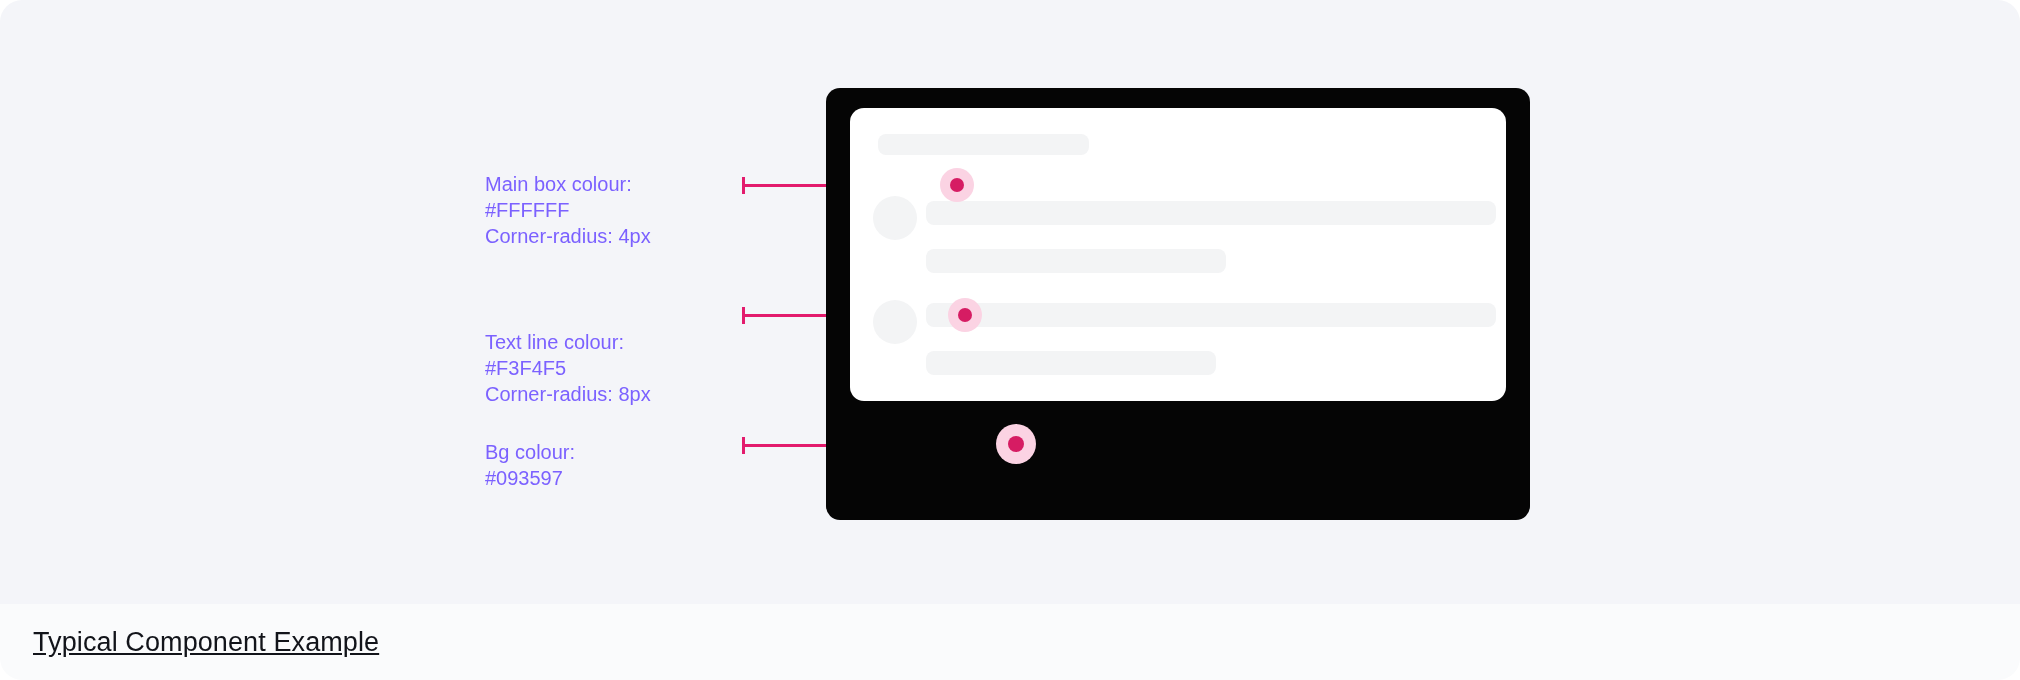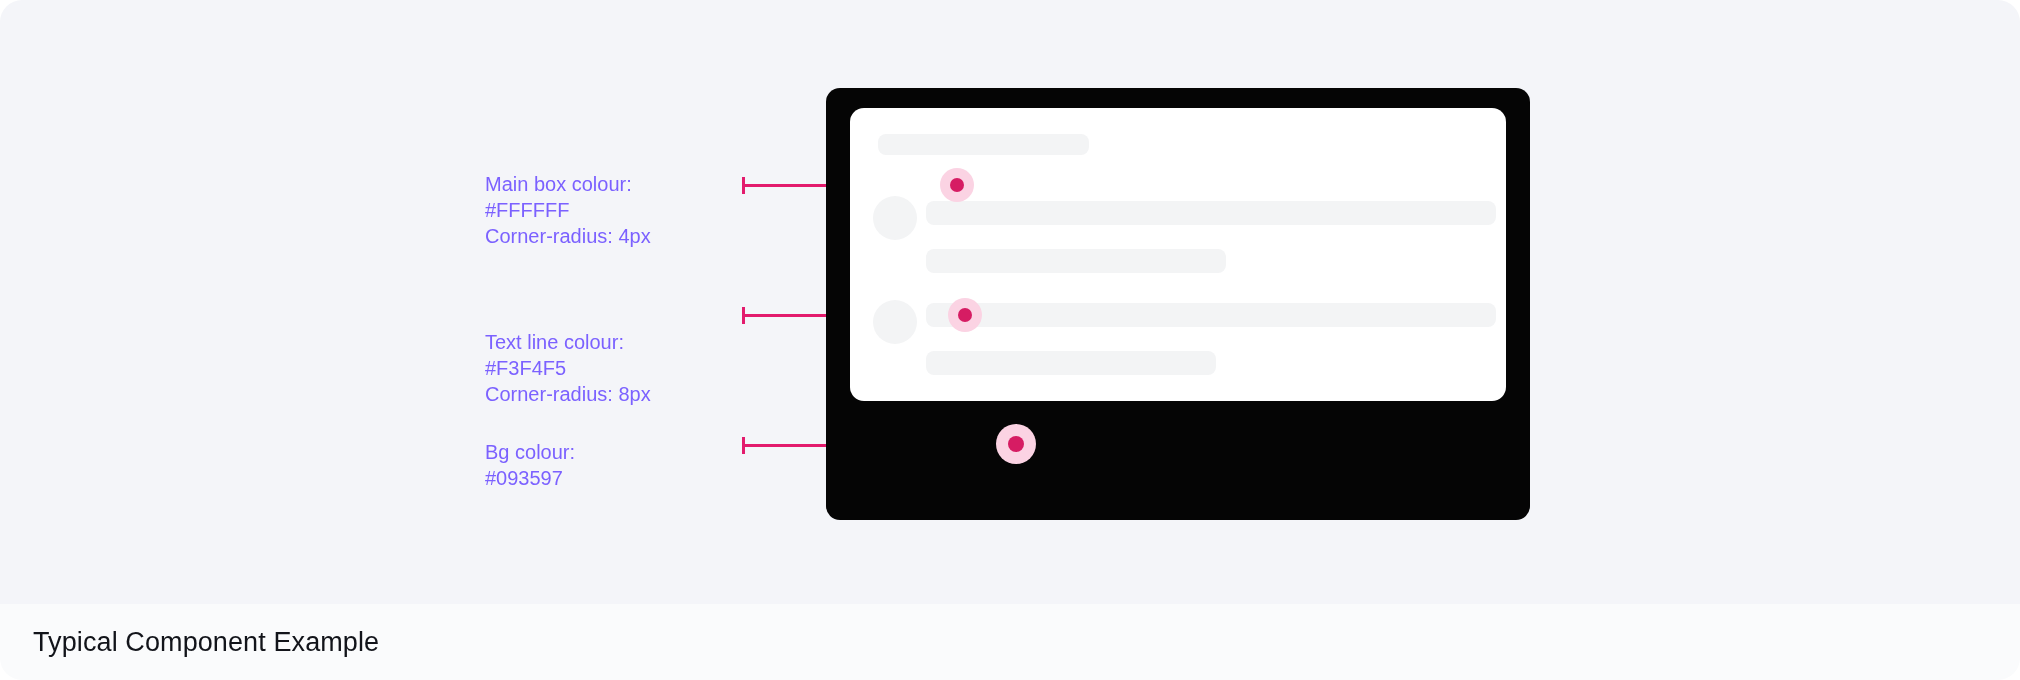--- a/index.html
+++ b/index.html
@@ -45,20 +45,21 @@
   }
   .footer-caption {
     position: absolute;
     left: 33px;
     top: 19px;
     font-size: 27px;
     line-height: 38px;
     color: #12141a;
     letter-spacing: 0.1px;
     white-space: nowrap;
+    text-decoration: underline;
   }
 
   
   .anno-label {
     position: absolute;
     color: #7b61ff;
     font-size: 20px;
     line-height: 26px;
     white-space: nowrap;
   }

